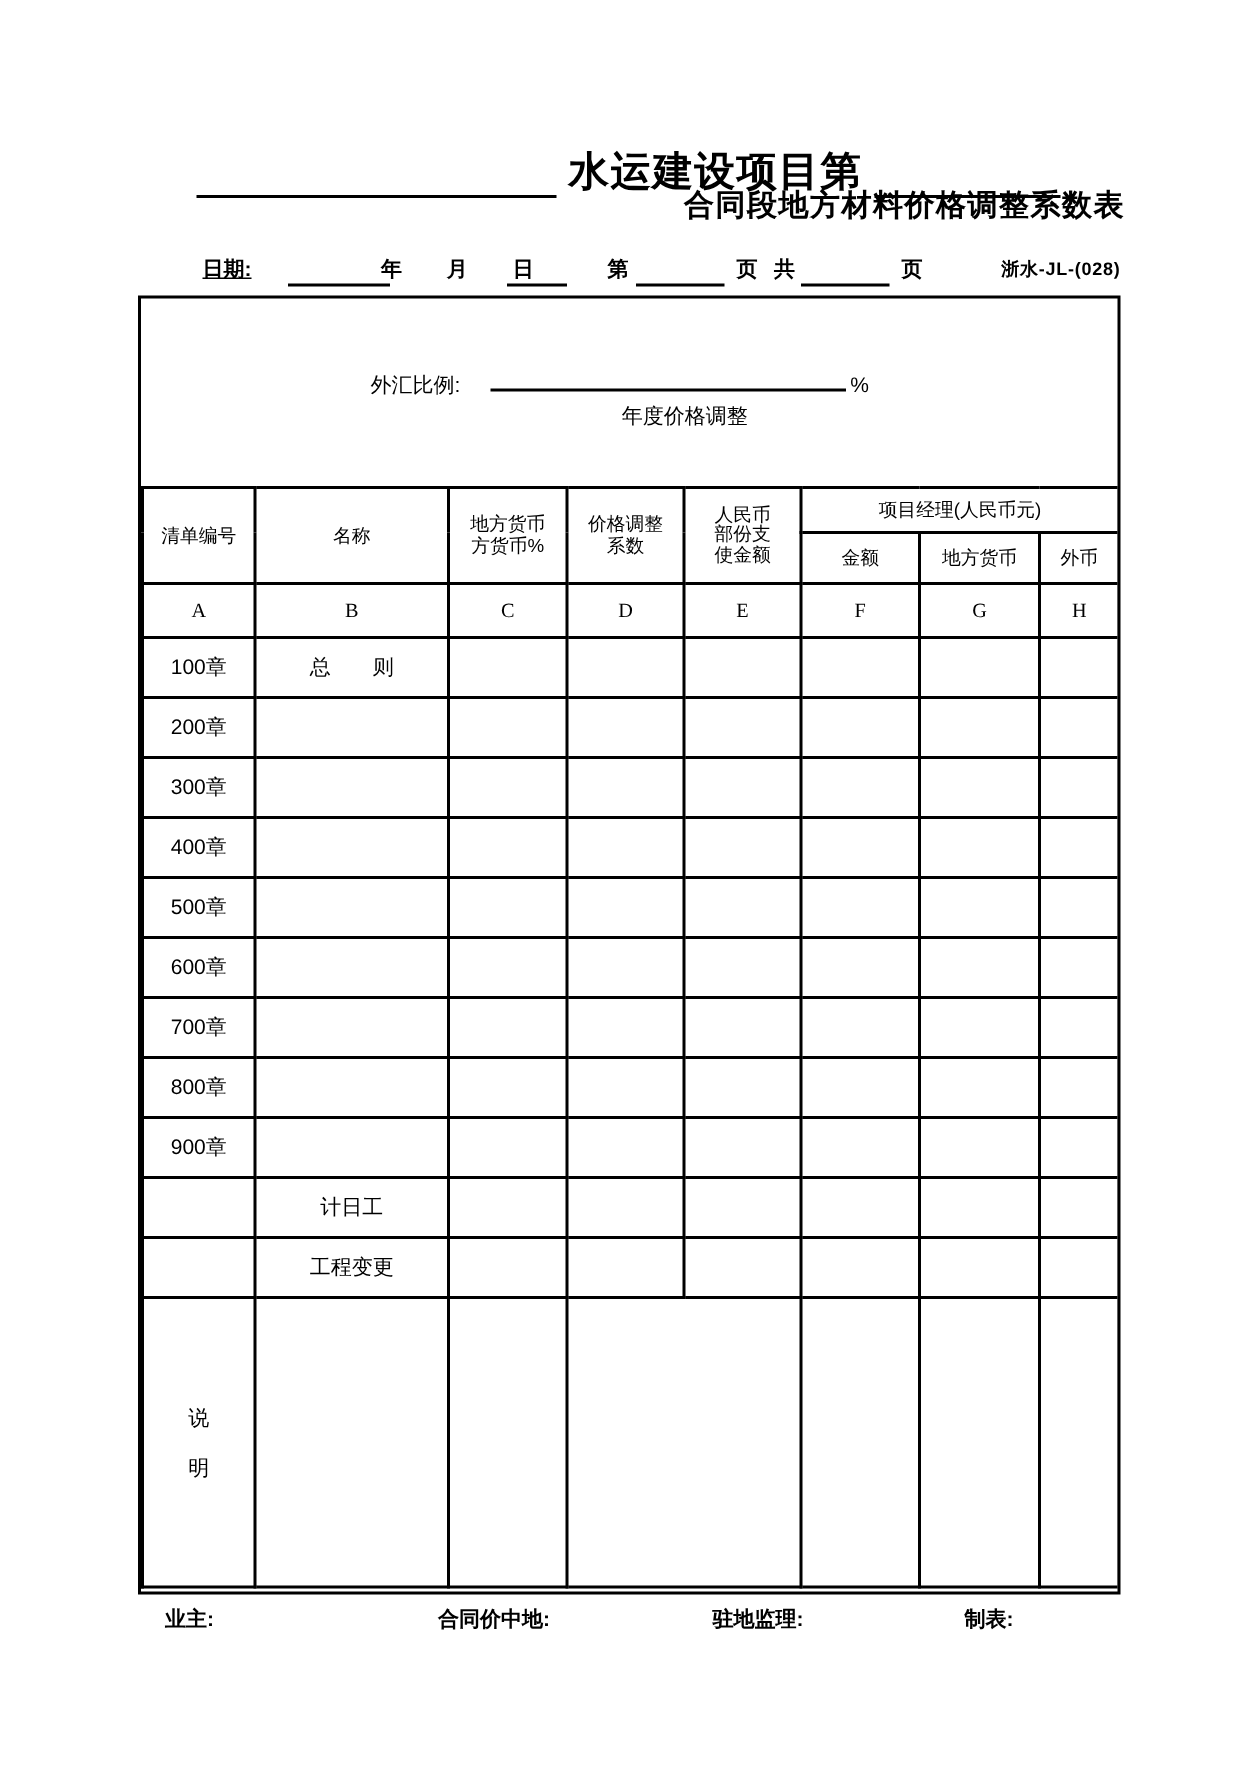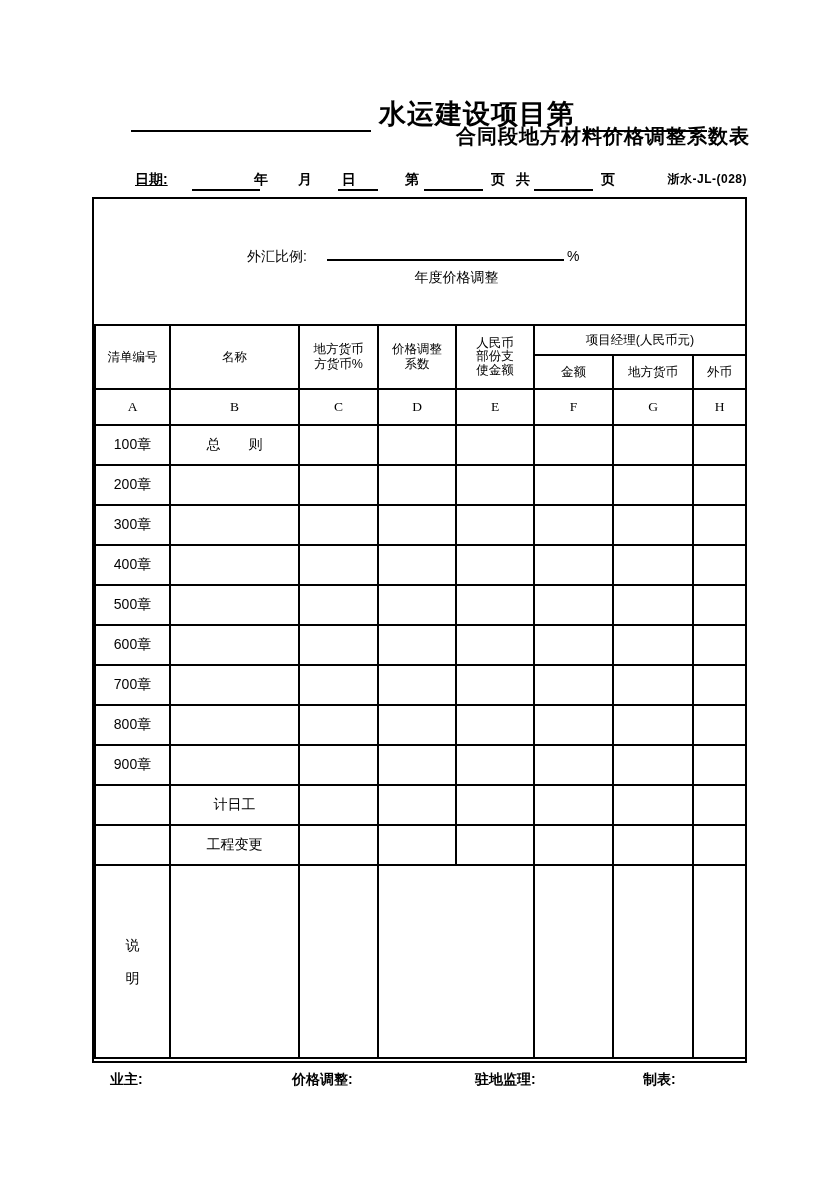--- a/index.html
+++ b/index.html
@@ -282,18 +282,18 @@
           <td></td>
           <td></td>
           <td></td>
         </tr>
       </tbody>
     </table>
   </div>
 
   <div class="footer-row">
     <span class="f-owner">业主:</span>
-    <span class="f-super">价格调整:</span>
+    <span class="f-super">合同价中地:</span>
     <span class="f-pm">驻地监理:</span>
     <span class="f-prep">制表:</span>
   </div>
 
 </div>
 
 </body></html>

